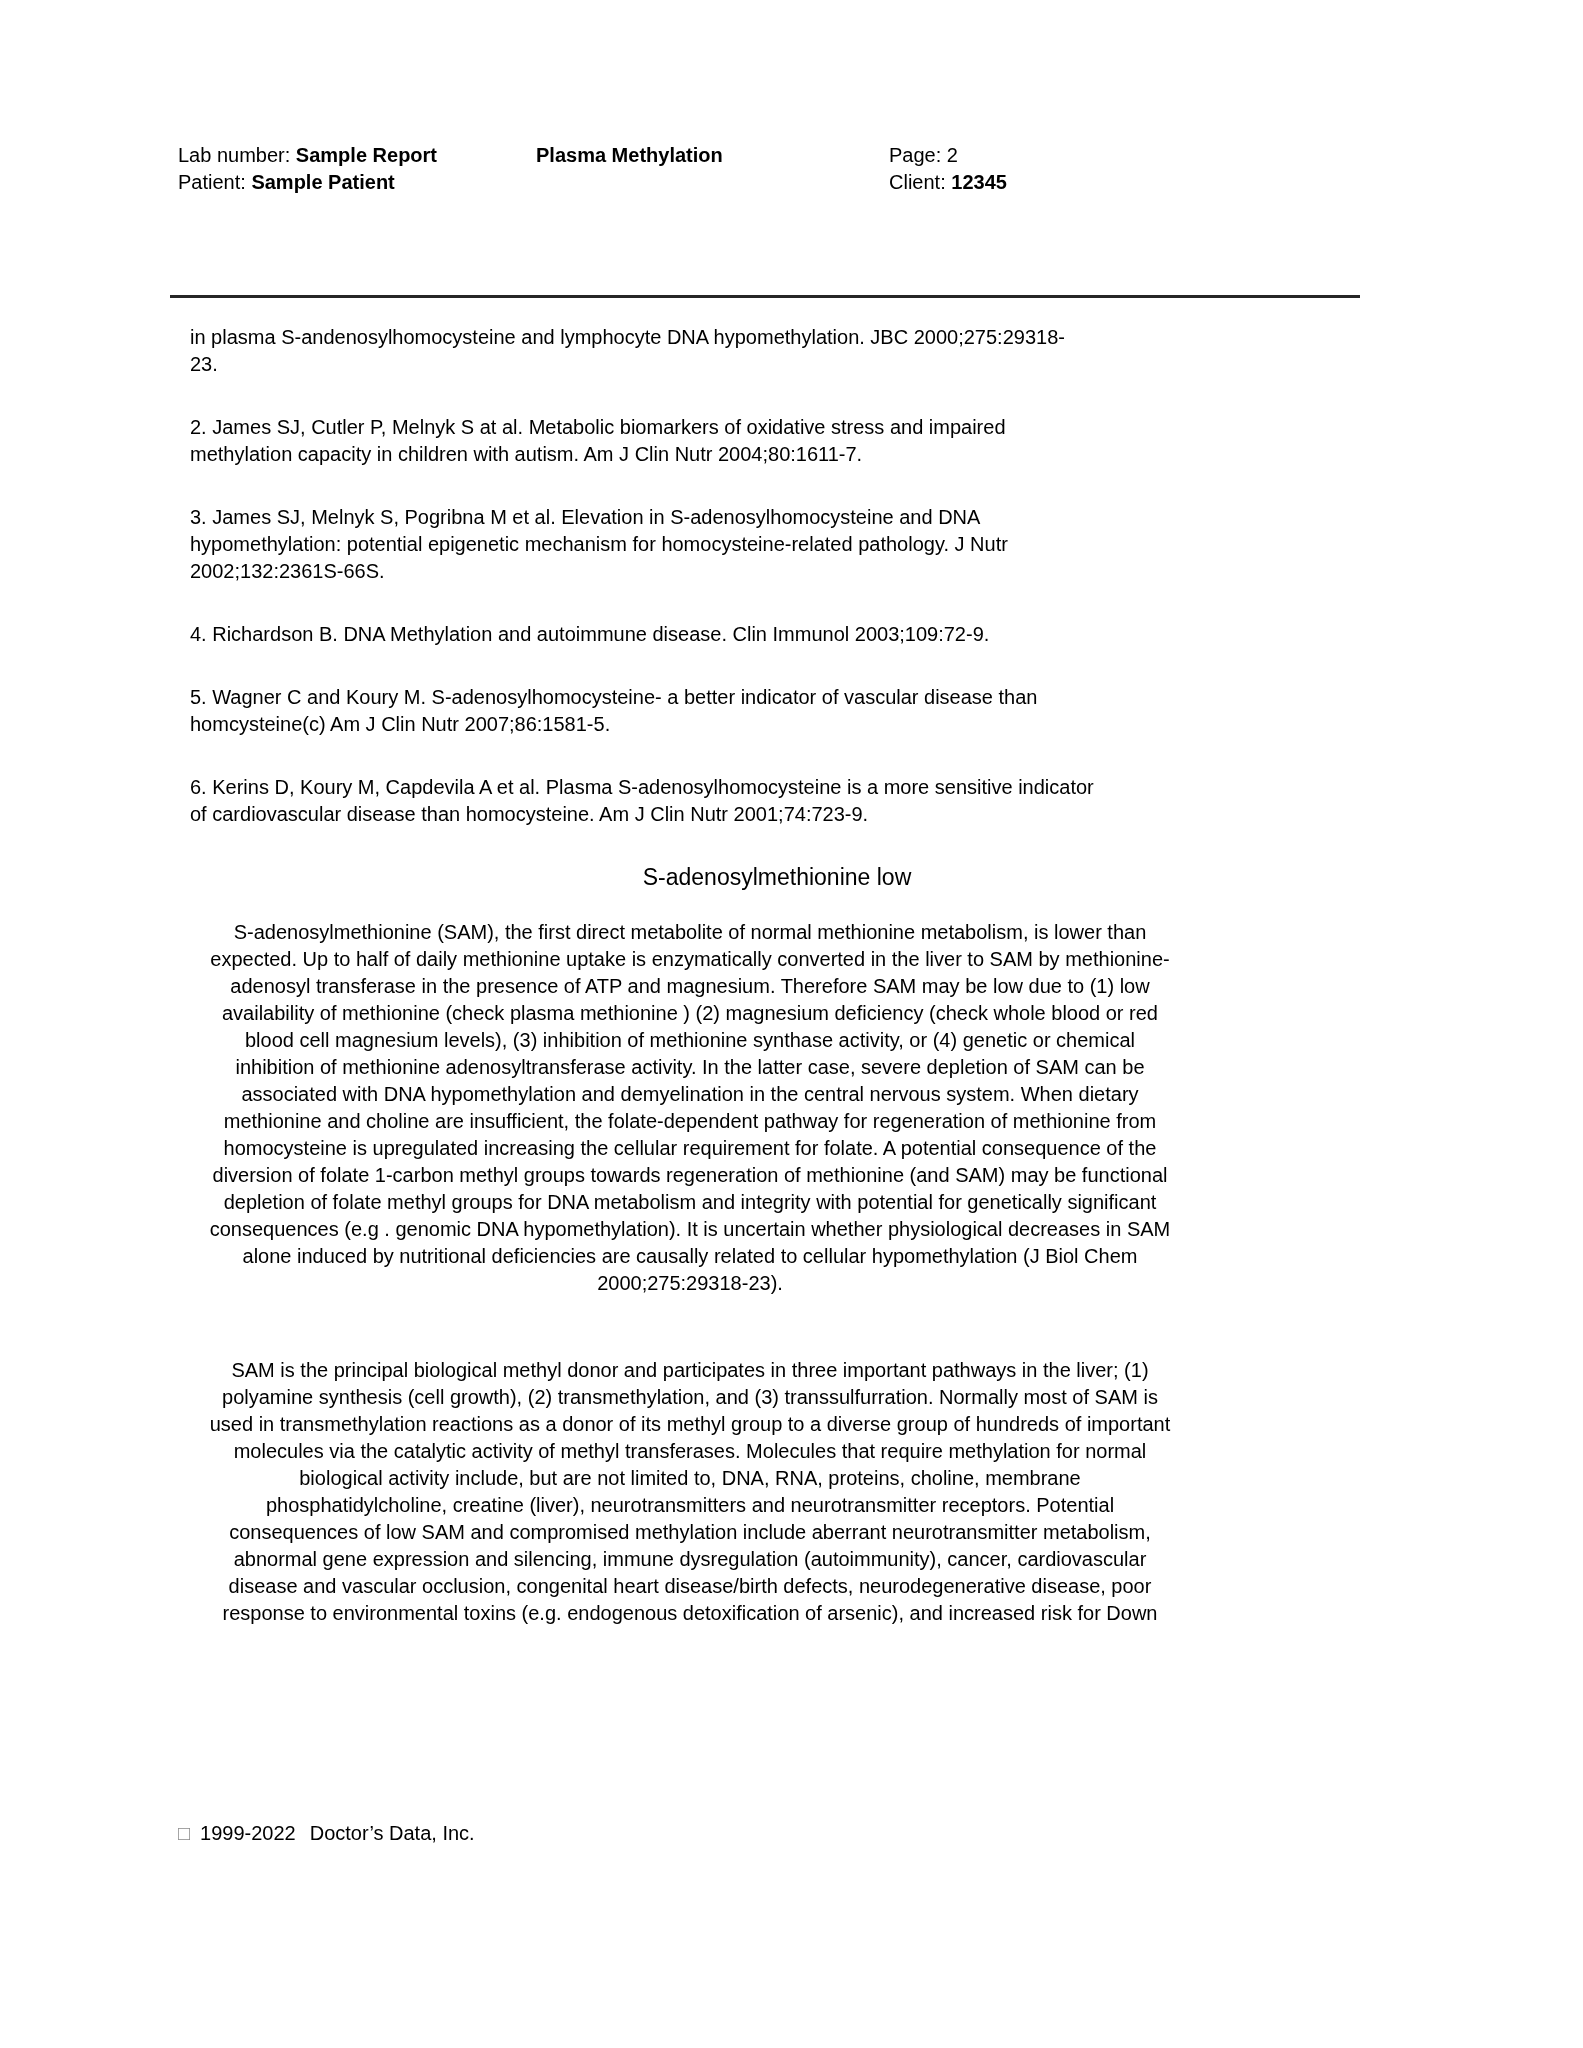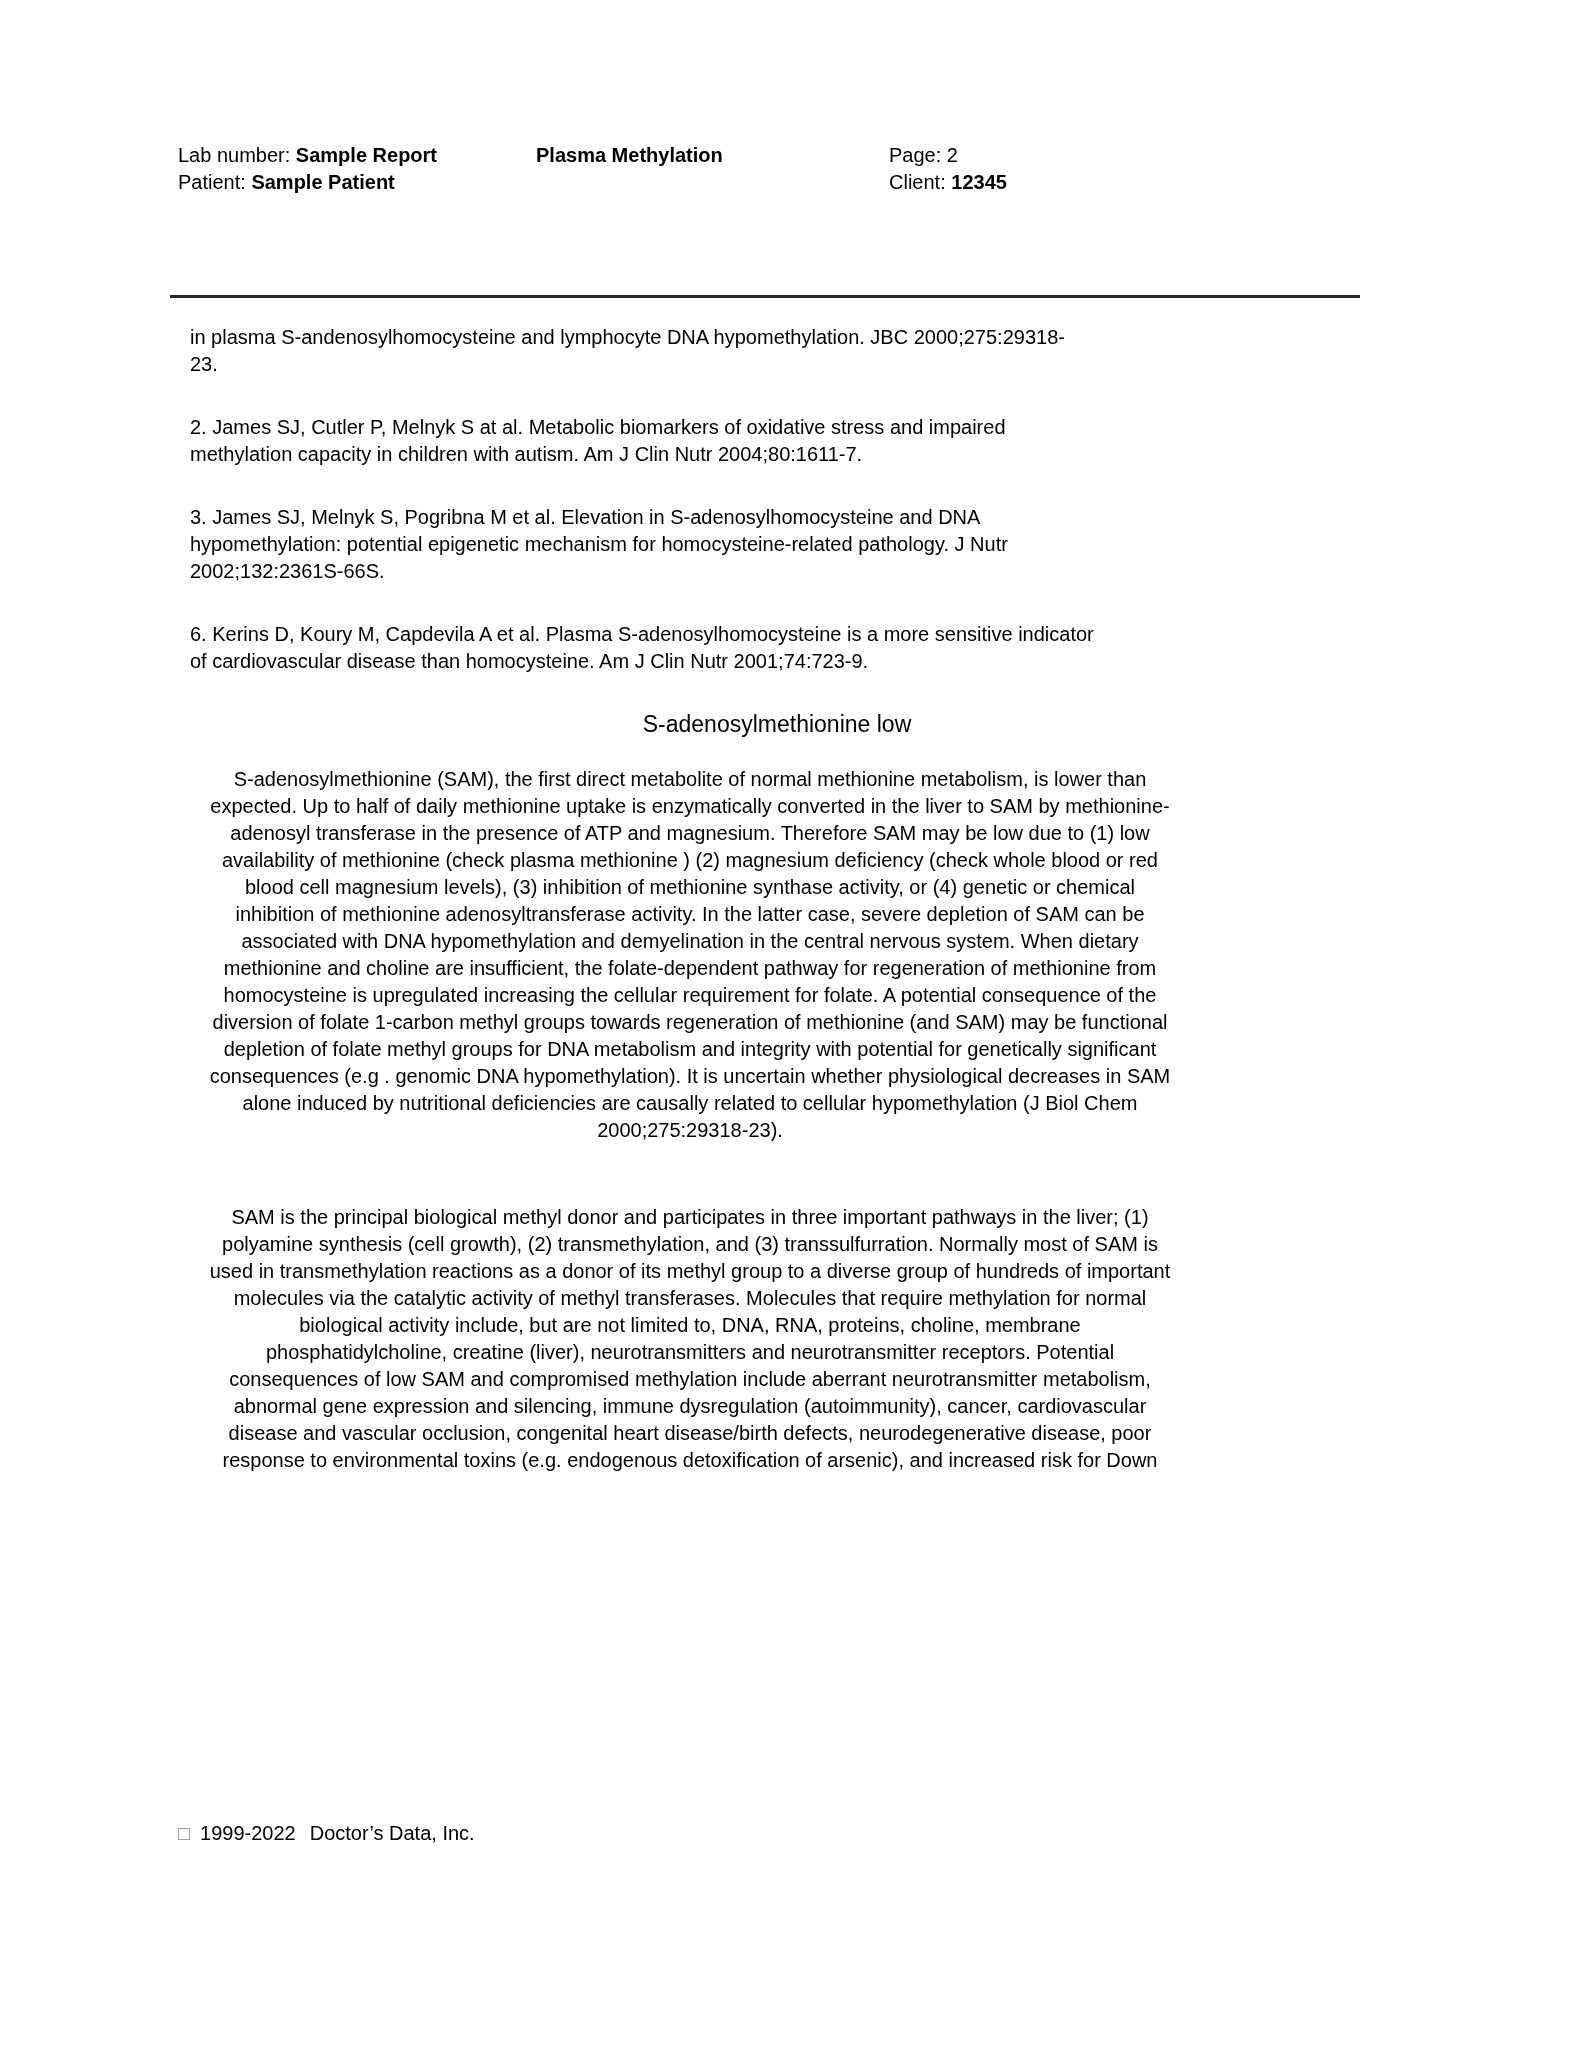--- a/index.html
+++ b/index.html
@@ -102,20 +102,23 @@
   <div class="rule"></div>
 
   <main class="body-col">
     <p class="ref">in plasma S-andenosylhomocysteine and lymphocyte DNA hypomethylation. JBC 2000;275:29318-
 23.</p>
     <p class="ref">2. James SJ, Cutler P, Melnyk S at al.  Metabolic biomarkers of oxidative stress and impaired
 methylation capacity in children with autism. Am J Clin Nutr 2004;80:1611-7.</p>
     <p class="ref">3. James SJ, Melnyk S, Pogribna M et al. Elevation in S-adenosylhomocysteine and DNA
 hypomethylation: potential epigenetic mechanism for homocysteine-related pathology. J Nutr
 2002;132:2361S-66S.</p>
+    <p class="ref">4. Richardson B.  DNA Methylation and autoimmune disease. Clin Immunol 2003;109:72-9.</p>
+    <p class="ref">5. Wagner C and Koury M.  S-adenosylhomocysteine- a better indicator of vascular disease than
+homcysteine(c) Am J Clin Nutr 2007;86:1581-5.</p>
     <p class="ref">6. Kerins D, Koury M, Capdevila A et al. Plasma S-adenosylhomocysteine is a more sensitive indicator
 of cardiovascular disease than homocysteine.  Am J Clin Nutr 2001;74:723-9.</p>
 
     <h2 class="section-heading">S-adenosylmethionine low</h2>
 
     <p class="para">S-adenosylmethionine (SAM), the first direct metabolite of normal methionine metabolism, is lower than
 expected.  Up to half of daily methionine uptake is enzymatically converted in the liver to SAM by methionine-
 adenosyl transferase in the presence of ATP and magnesium.  Therefore SAM may be low due to (1) low
 availability of methionine (check plasma methionine ) (2) magnesium deficiency (check whole blood or red
 blood cell magnesium levels), (3) inhibition of  methionine synthase  activity, or (4) genetic or chemical

